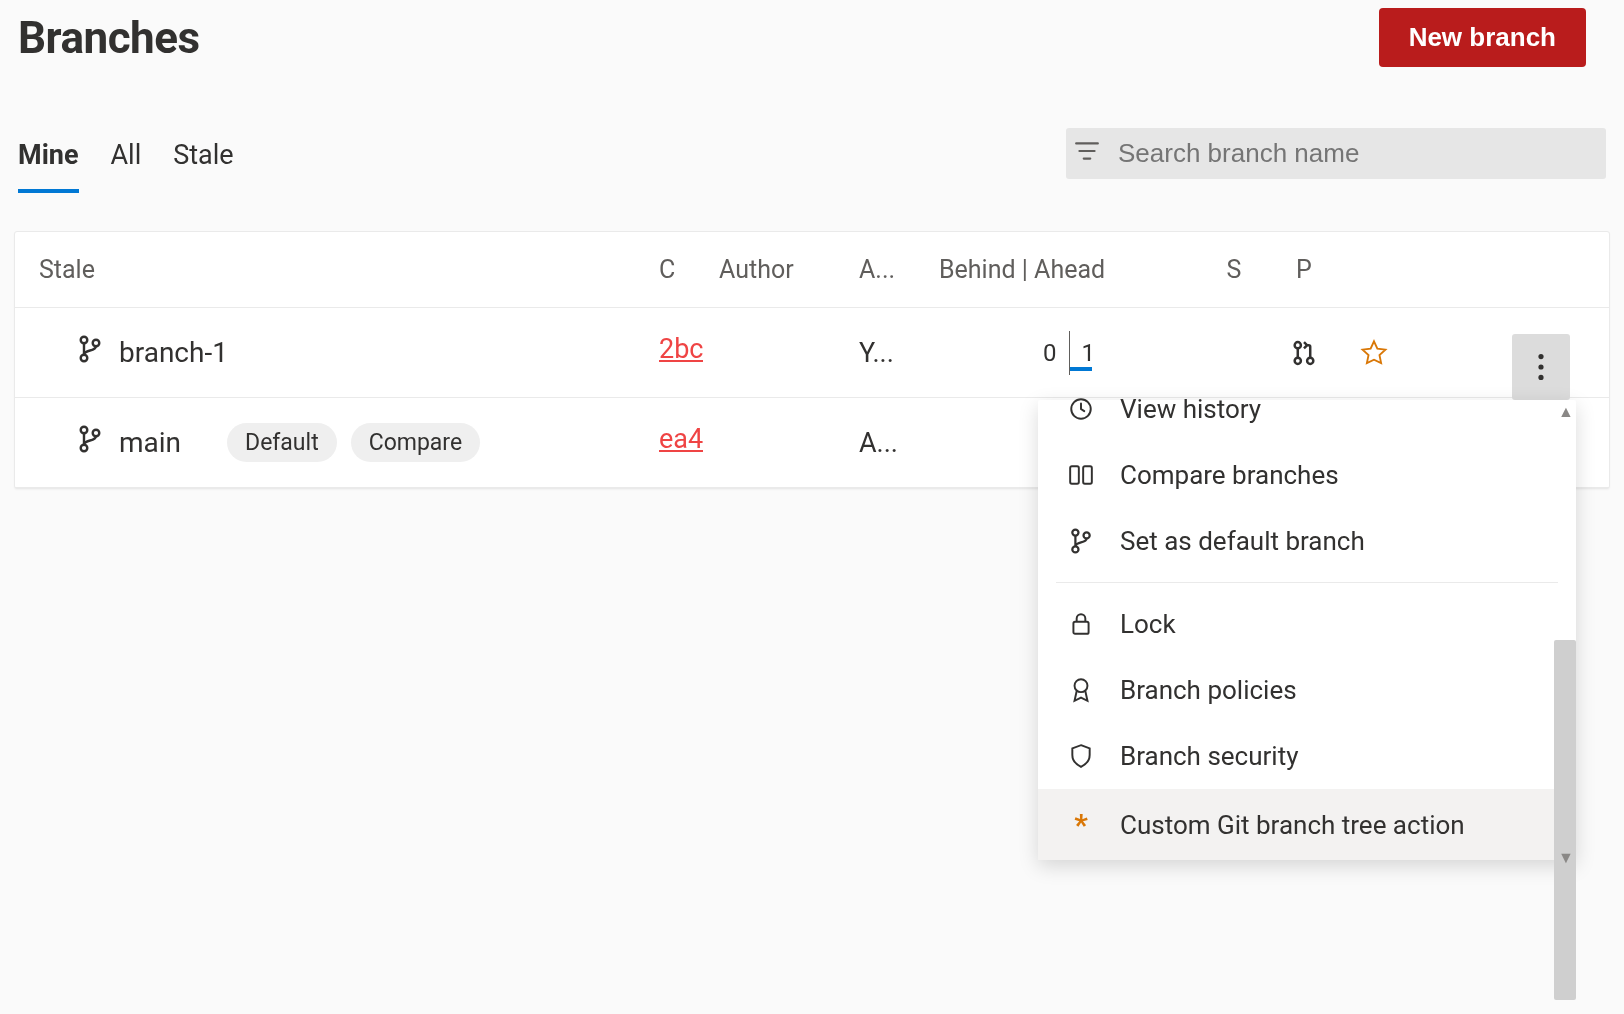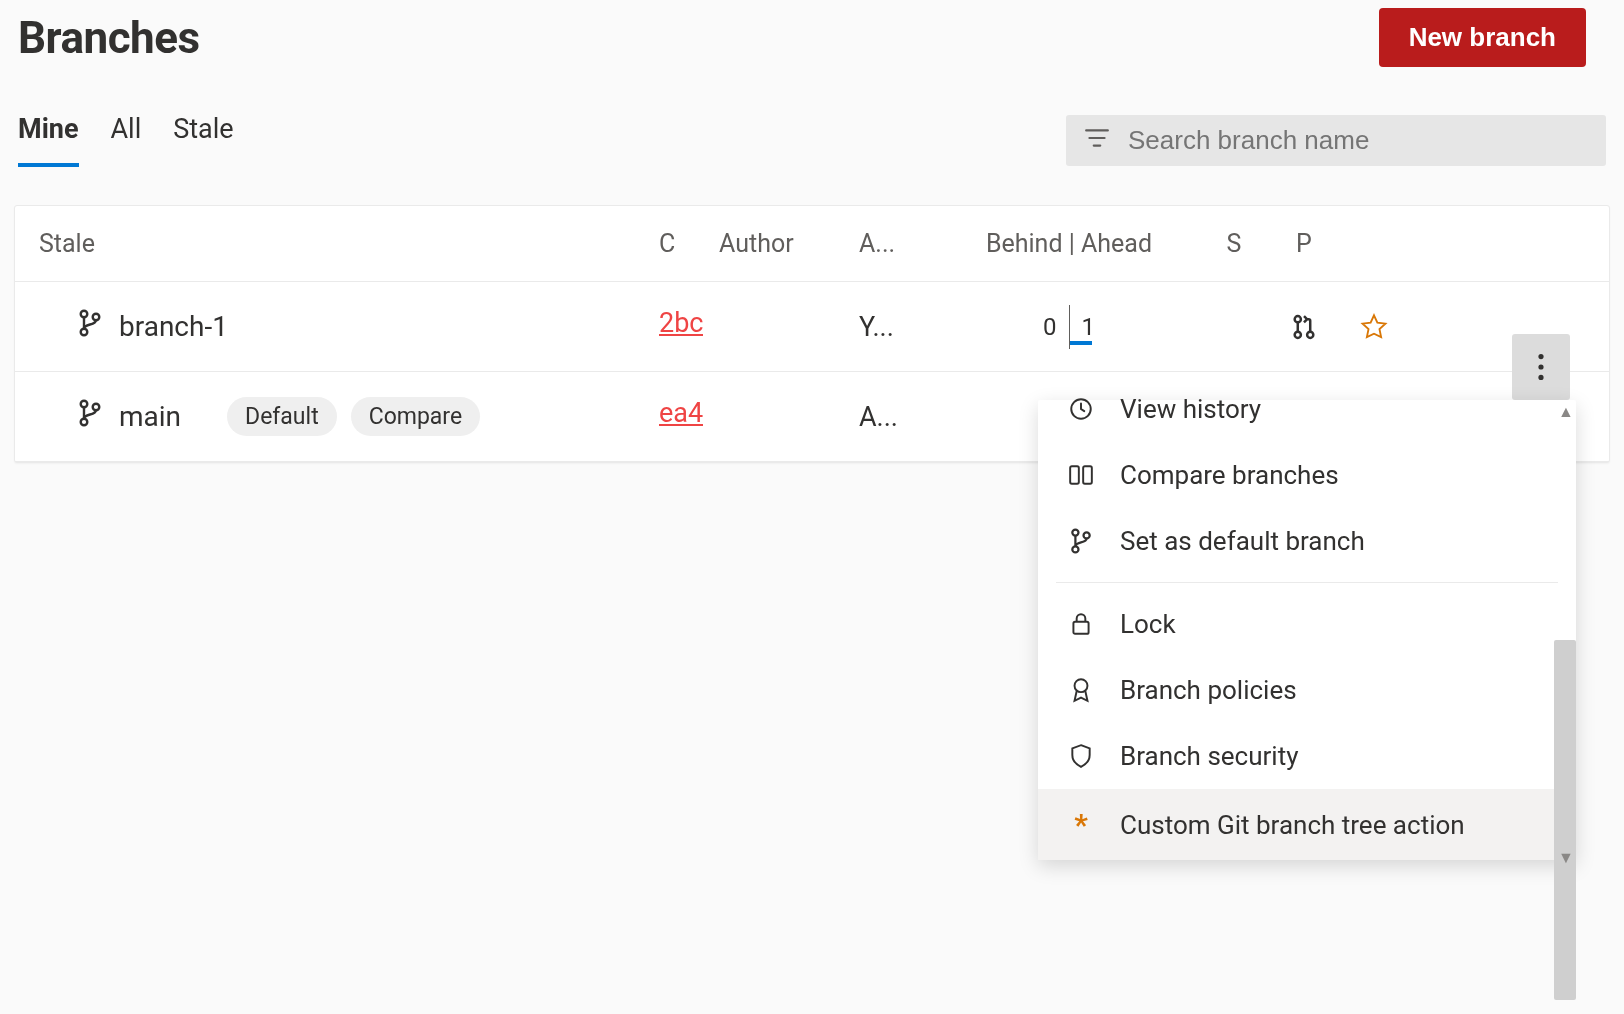--- a/index.html
+++ b/index.html
@@ -47,27 +47,28 @@
   }
   .tab {
     font-size: 27px;
     color: #323130;
     padding-bottom: 18px;
     cursor: pointer;
   }
   .tab.active {
     font-weight: 700;
     border-bottom: 4px solid #0078d4;
+    margin-top: 26px;
   }
   .search-box {
     display: flex;
     align-items: center;
     background: #e6e6e6;
     border-radius: 3px;
-    padding: 10px 18px;
+    padding: 10px 8px;
     width: 540px;
     margin-right: 0;
   }
   .search-box svg { flex-shrink: 0; }
   .search-input {
     border: none;
     background: transparent;
     outline: none;
     font-size: 26px;
     color: #605e5c;
@@ -227,21 +228,21 @@
       <input class="search-input" placeholder="Search branch name" style="">
     </div>
   </div>
 
   <div class="table-wrap">
     <div class="thead">
       <div class="th">Stale</div>
       <div class="th">C</div>
       <div class="th">Author</div>
       <div class="th">A...</div>
-      <div class="th" style="text-align:center">Behind | Ahead</div>
+      <div class="th" style="text-align:left">Behind | Ahead</div>
       <div class="th" style="text-align:center">S</div>
       <div class="th" style="text-align:center">P</div>
       <div class="th"></div>
     </div>
 
     <div class="trow">
       <div class="branch-cell">
         <span>
           <svg width="26" height="30" viewBox="0 0 16 20">
               <circle cx="4" cy="4" r="2.2" fill="none" stroke="#323130" stroke-width="1.6"></circle>

